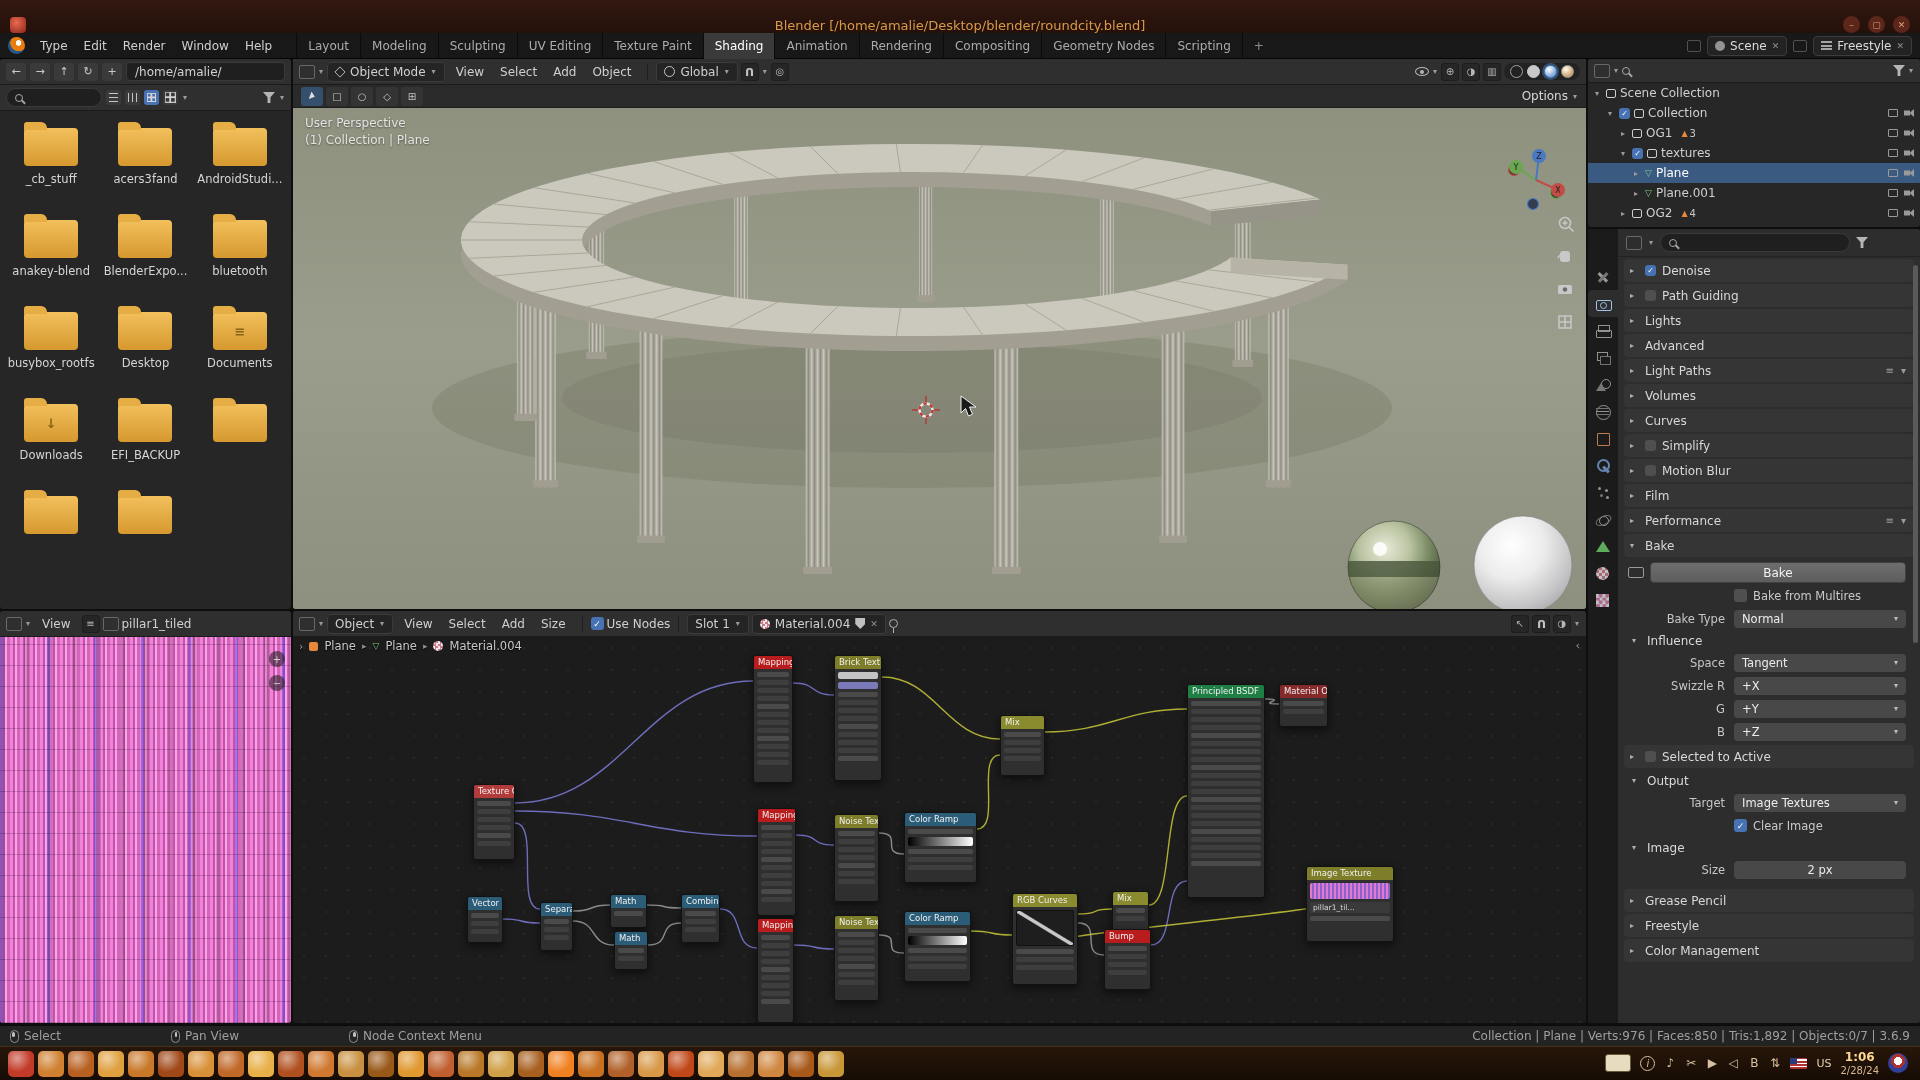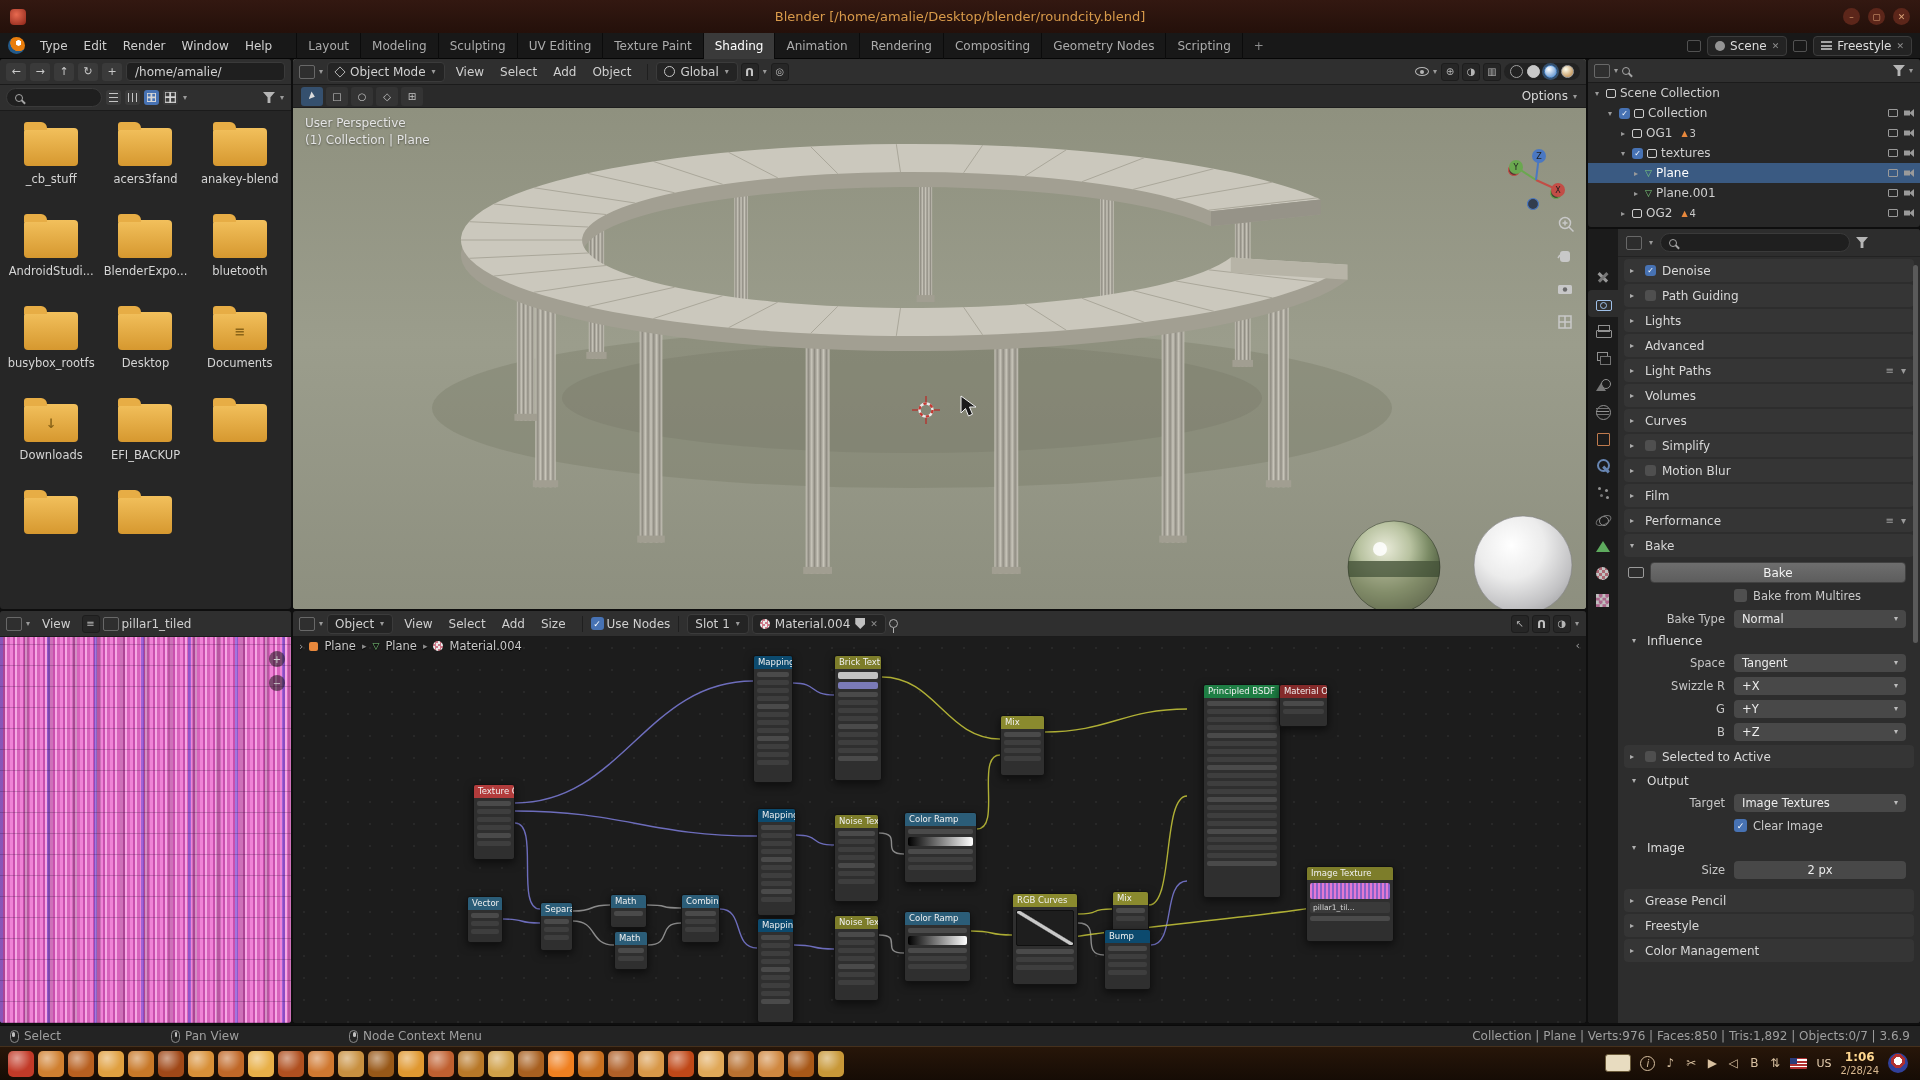--- a/index.html
+++ b/index.html
@@ -1,20 +1,20 @@
 <!DOCTYPE html>
 <html><head>
 <meta charset="utf-8">
 <style>
 *{margin:0;padding:0;box-sizing:border-box}
 html,body{background:#000;width:1920px;height:1080px}
 #root{position:relative;width:1920px;height:1080px;background:#0e0e0e;font-family:"DejaVu Sans",sans-serif;font-size:12px;color:#d0d0d0;overflow:hidden}
 
 
-.titlebar{position:absolute;left:0;top:0;right:0;height:33px;background:linear-gradient(#331811,#24100a);display:flex;align-items:center;padding:0 10px;z-index:50}
+.titlebar{position:absolute;left:0;top:0;right:0;height:33px;background:linear-gradient(#331811,#24100a);display:flex;align-items:flex-end;padding:0 10px;z-index:50}
 .tb-appicon{width:16px;height:16px;border-radius:4px;background:radial-gradient(circle at 40% 35%,#e86a50,#8a2418);flex:none}
 .tb-title{position:absolute;left:0;right:0;text-align:center;color:#d89a4a;font-size:13px;pointer-events:none}
 .tb-btns{margin-left:auto;display:flex;z-index:2}
 .tbtn{width:17px;height:17px;border-radius:50%;background:#5c261a;color:#dca376;font-size:9px;display:inline-flex;align-items:center;justify-content:center;margin-left:8px}
 
 
 .menubar{position:absolute;left:0;top:33px;right:0;height:26px;background:#181818;display:flex;align-items:center;border-bottom:1px solid #060606;z-index:49}
 .blogo{width:17px;height:17px;border-radius:50%;margin:0 7px 0 8px;background:radial-gradient(circle at 62% 35%,#fff 0 2.5px,#e87d0d 3px 8px,#235a8a 8.5px);flex:none}
 .mitem{padding:0 8px;line-height:26px;color:#cfcfcf;white-space:nowrap}
 .workspaces{display:flex;margin-left:16px;height:26px}
@@ -84,21 +84,21 @@
 .sh-body{position:absolute;left:0;top:26px;right:0;bottom:0;background-color:#1c1c1c;background-image:radial-gradient(#282828 1px,transparent 1.3px);background-size:22px 22px;overflow:hidden}
 #node-links{position:absolute;left:0;top:0;width:1293px;height:386px;pointer-events:none}
 .breadcrumb{position:absolute;left:6px;top:2px;display:flex;align-items:center;gap:6px;color:#c9c9c9;font-size:11.5px;z-index:8;text-shadow:0 1px 1px #000}
 .bc-obj{width:9px;height:9px;background:#e8883c;border-radius:2px}
 .bc-mesh{color:#7fd17f;font-size:9px}
 .bc-mat{width:10px;height:10px;border-radius:50%;background:repeating-conic-gradient(#cf7a8a 0% 25%,#ececec 0% 50%) 0 0/5px 5px}
 .bc-sep{color:#8d8d8d;font-size:9px}
 .rt-toggle{position:absolute;color:#9f9f9f;font-size:11px;z-index:9}
 .node{position:absolute;background:#2f2f2f;border:1px solid #121212;border-radius:3px;box-shadow:0 3px 9px rgba(0,0,0,.55);overflow:hidden;z-index:4}
 .nh{height:13px;font-size:8.5px;line-height:13px;padding:0 4px;color:#f0f0f0;white-space:nowrap;overflow:hidden}
-.nh-vector{background:#0c4a6e}.nh-texture{background:#7d7d2a}.nh-shader{background:#1e7e44}
+.nh-vector{background:#b91c1c}.nh-texture{background:#7d7d2a}.nh-shader{background:#1e7e44}
 .nh-output{background:#842a2a}.nh-input{background:#b23c3c}.nh-converter{background:#2b5d78}.nh-color{background:#8a8a2e}
 .nr{height:5px;margin:3px 3px;background:#3e3e3e;border-radius:2px}
 .nr.lt{background:#4a4a4a}
 .ramp{height:9px;margin:3px;background:linear-gradient(90deg,#000,#fff);border-radius:2px}
 .curve{height:36px;margin:3px;background-color:#1e1e1e;background-image:linear-gradient(to top right,transparent 46%,#c8c8c8 48%,#c8c8c8 52%,transparent 54%);border:1px solid #101010;border-radius:2px}
 .nsub{font-size:7.5px;color:#d8d8d8;background:#3a3a3a;margin:3px;border-radius:2px;padding:1px 3px;height:11px;line-height:9px;overflow:hidden;white-space:nowrap}
 .istripes{height:16px;margin:3px;border-radius:2px;background:repeating-linear-gradient(90deg,#e37ad2 0 2px,#8a62cc 2px 4px)}
 .sw1{height:7px;margin:3px;border-radius:2px;background:#c4c4c4}
 .sw2{height:7px;margin:3px;border-radius:2px;background:#7a7ab8}
 .cb{width:13px;height:13px;border-radius:3px;background:#4f4f4f;display:inline-flex;align-items:center;justify-content:center;font-size:9px;color:#fff;flex:none}
@@ -292,25 +292,25 @@
         <div class="fitem">
           <div class="folder"></div>
           <div class="flabel">_cb_stuff</div>
         </div>
         <div class="fitem">
           <div class="folder"></div>
           <div class="flabel">acers3fand</div>
         </div>
         <div class="fitem">
           <div class="folder"></div>
+          <div class="flabel">AndroidStudi...</div>
+        </div>
+        <div class="fitem">
+          <div class="folder"></div>
           <div class="flabel">anakey-blend</div>
-        </div>
-        <div class="fitem">
-          <div class="folder"></div>
-          <div class="flabel">AndroidStudi...</div>
         </div>
         <div class="fitem">
           <div class="folder"></div>
           <div class="flabel">BlenderExpo...</div>
         </div>
         <div class="fitem">
           <div class="folder"></div>
           <div class="flabel">bluetooth</div>
         </div>
         <div class="fitem">
@@ -666,21 +666,21 @@
             <div class="nr"></div>
             <div class="nr lt"></div>
           </div>
           <div class="node" style="left: 707px; top: 78px; width: 45px; height: 61px;">
             <div class="nh nh-color">Mix</div>
             <div class="nr lt"></div>
             <div class="nr"></div>
             <div class="nr"></div>
             <div class="nr"></div>
           </div>
-          <div class="node" style="left: 894px; top: 47px; width: 78px; height: 214px; margin-left: 16px;">
+          <div class="node" style="left: 894px; top: 47px; width: 78px; height: 214px;">
             <div class="nh nh-shader">Principled BSDF</div>
             <div class="nr lt"></div>
             <div class="nr"></div>
             <div class="nr"></div>
             <div class="nr"></div>
             <div class="nr lt"></div>
             <div class="nr"></div>
             <div class="nr"></div>
             <div class="nr"></div>
             <div class="nr lt"></div>

